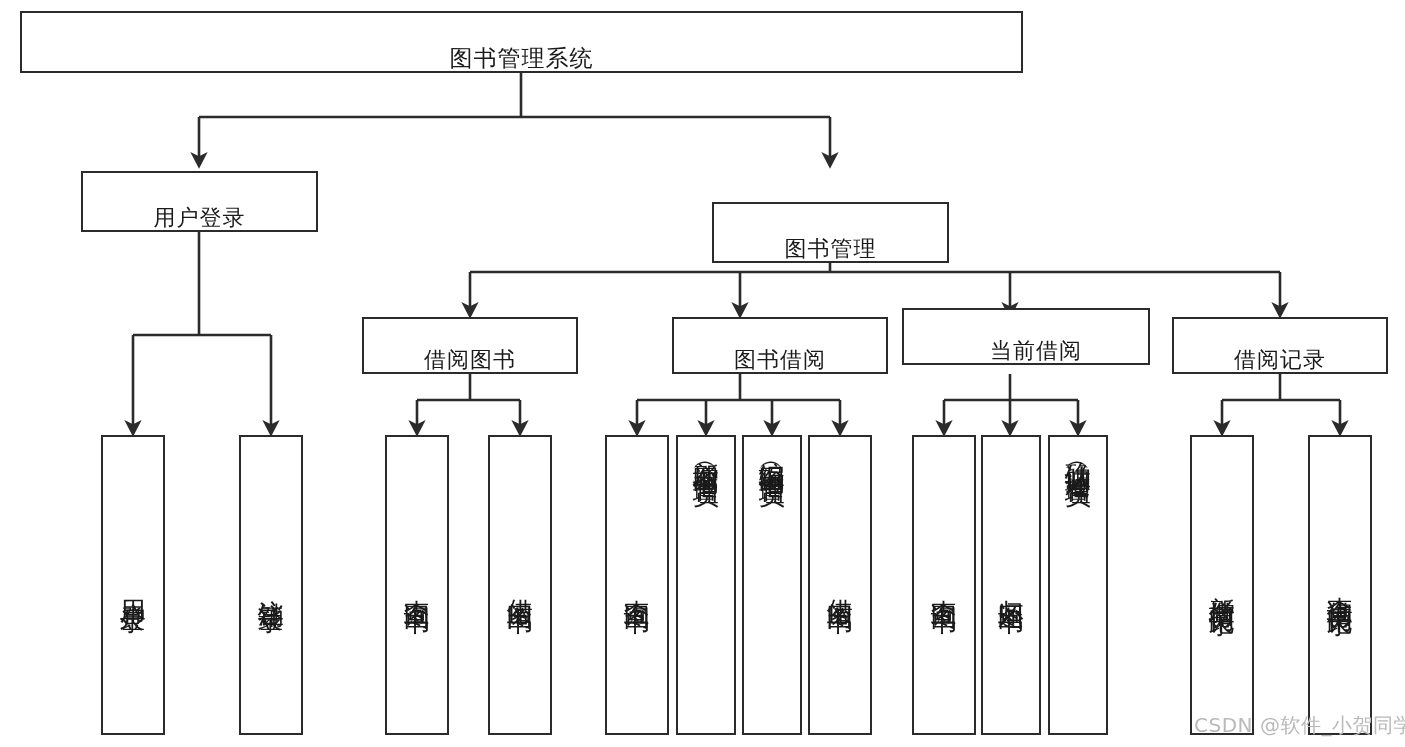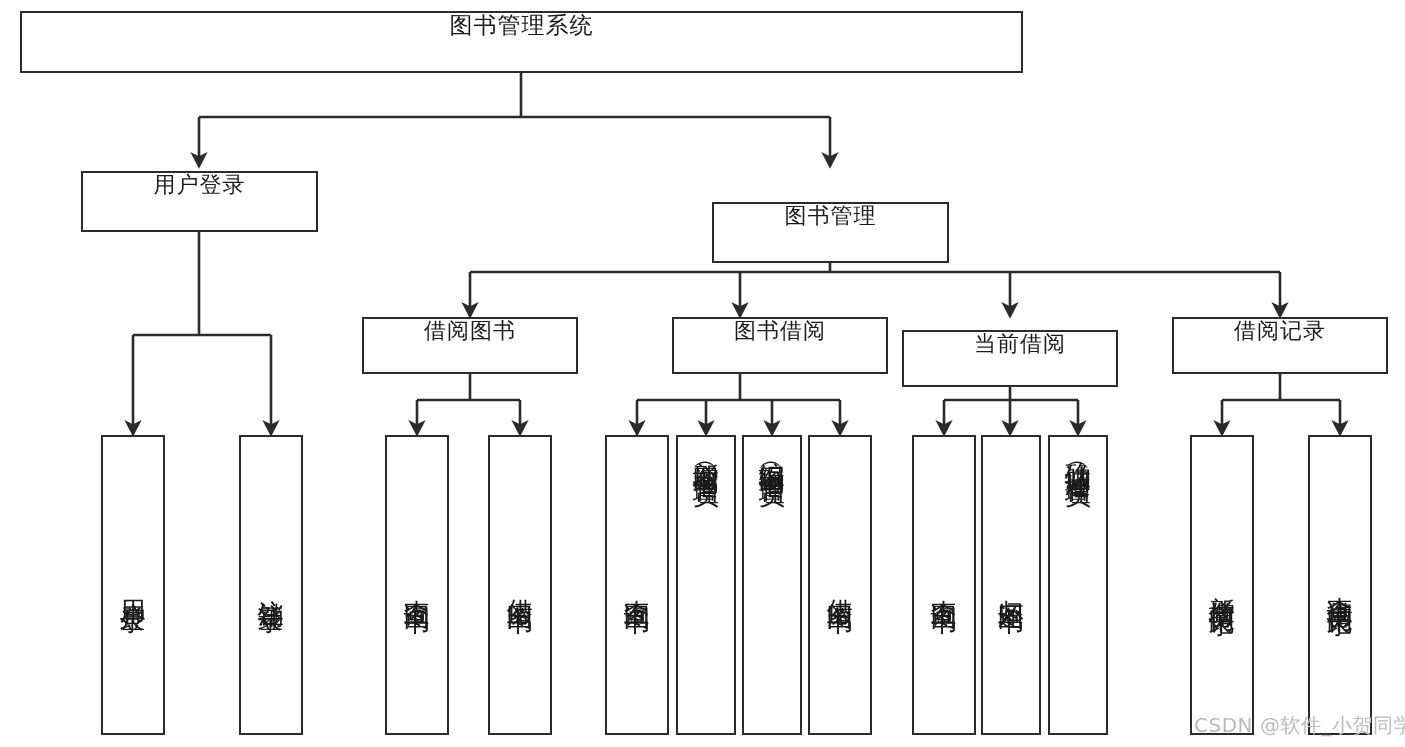--- a/index.html
+++ b/index.html
@@ -26,21 +26,21 @@
     width: 1405px;
     height: 747px;
     pointer-events: none;
   }
   .node {
     position: absolute;
     box-sizing: border-box;
     background: #ffffff;
     border: 2.5px solid #2b2b2b;
     display: flex;
-    align-items: flex-start;
+    align-items: flex-end;
     justify-content: center;
     overflow: hidden;
   }
   .node .label {
     color: #1a1a1a;
     letter-spacing: 1px;
     white-space: nowrap;
     text-align: center;
   }
   
@@ -140,21 +140,21 @@
   <div class="node horiz" style="left:712px; top:171px; width:237px; height:61px;margin-top:31px;">
     <span class="label">图书管理</span>
   </div>
 
   <div class="node horiz" style="left:362px; top:317px; width:216px; height:57px;">
     <span class="label">借阅图书</span>
   </div>
   <div class="node horiz" style="left:632px; top:317px; width:216px; height:57px;margin-left:40px;">
     <span class="label">图书借阅</span>
   </div>
-  <div class="node horiz" style="left:902px; top:330px; width:216px; height:57px;padding-left:20px;">
+  <div class="node horiz" style="left:902px; top:308px; width:248px; height:57px;padding-left:20px;">
     <span class="label">当前借阅</span>
   </div>
   <div class="node horiz" style="left:1172px; top:317px; width:216px; height:57px;">
     <span class="label">借阅记录</span>
   </div>
 
   <div class="node vert" style="left:101px; top:435px; width:64px; height:300px;">
     <span class="label">用户登录</span>
   </div>
   <div class="node vert" style="left:239px; top:435px; width:64px; height:300px;">

